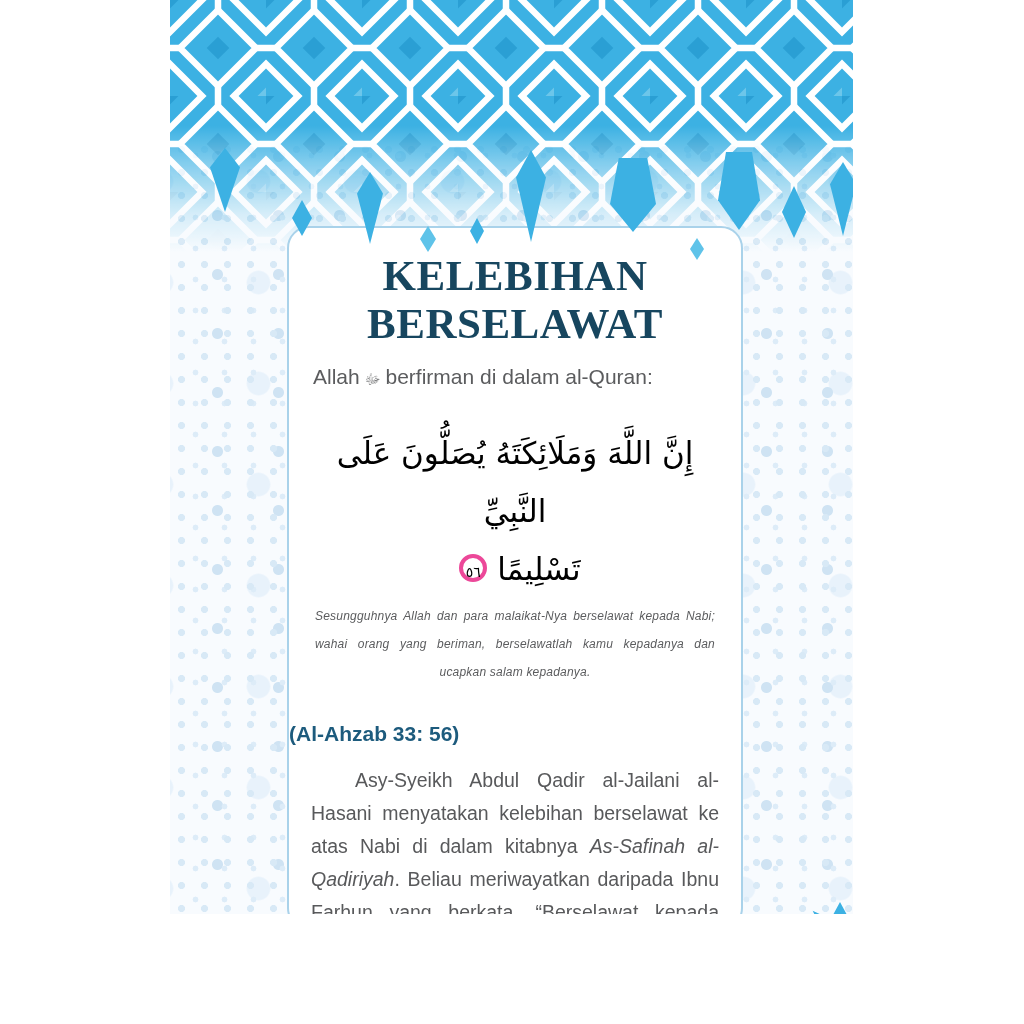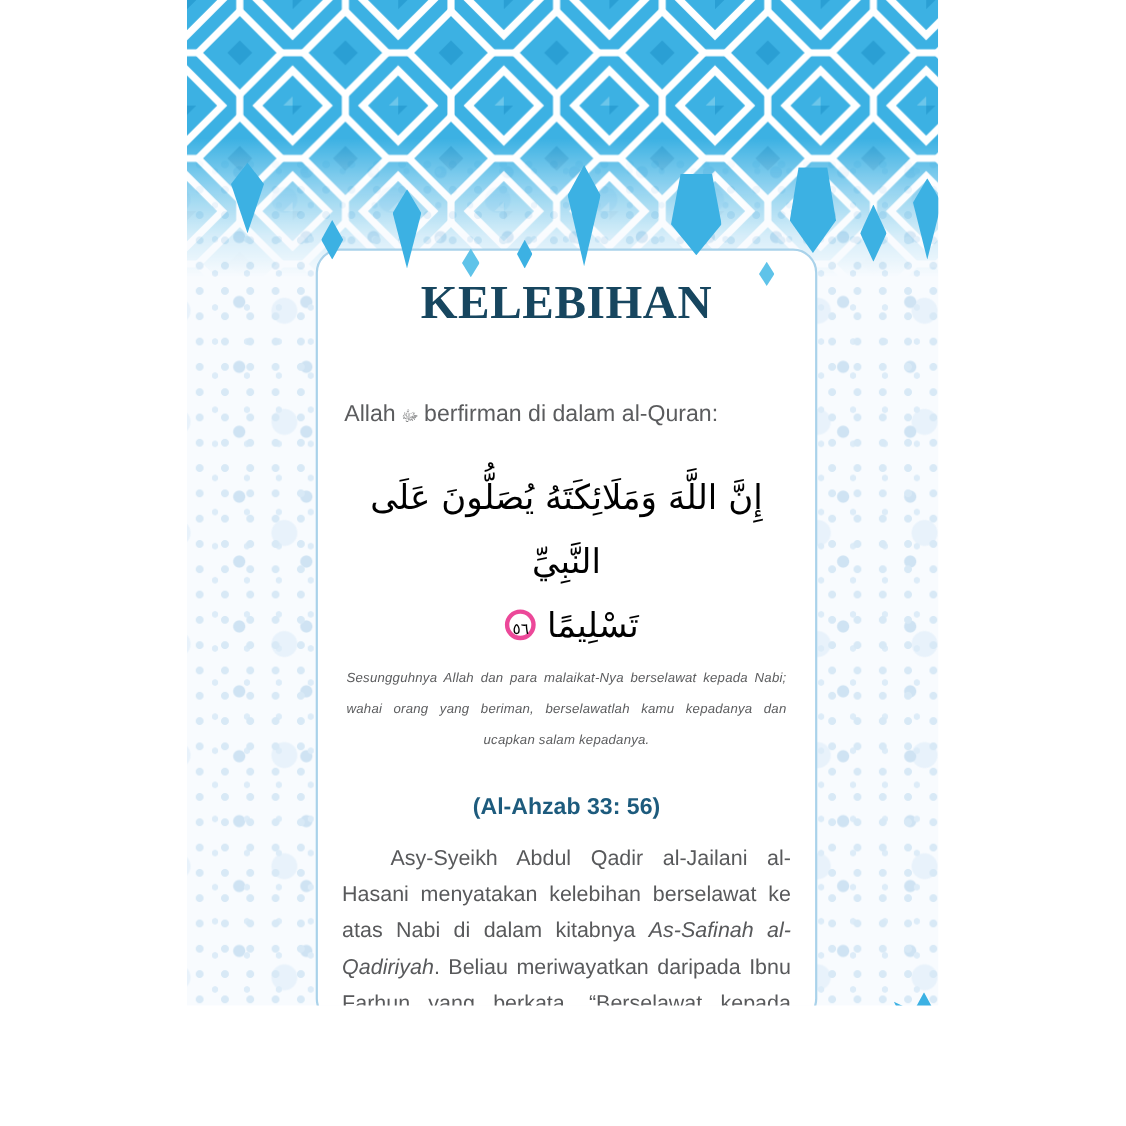--- a/index.html
+++ b/index.html
@@ -49,21 +49,21 @@
     font-family:"DejaVu Sans", sans-serif;font-size:31px;line-height:58px;color:#000000;
   }
   .ayah-circle{
     display:inline-block;width:28px;height:28px;border:4px solid #ec4899;border-radius:50%;
     font-size:14px;line-height:28px;text-align:center;vertical-align:3px;margin:0 10px;box-sizing:border-box;
   }
   .translation{
     top:374px;left:26px;right:26px;font-style:italic;font-size:12px;line-height:28px;
     color:#5b5c5e;text-align:justify;text-align-last:center;letter-spacing:.2px;
   }
-  .citation{top:494px;left:0;right:0;text-align:center;font-weight:bold;font-size:21px;color:#1d5b7d;}
+  .citation{top:494px;left:0;right:0;font-weight:bold;font-size:21px;color:#1d5b7d;}
   .paragraph{
     top:536px;left:22px;right:22px;font-size:19.5px;line-height:33px;color:#58595b;
     text-align:justify;text-align-last:justify;text-indent:44px;
   }
   .paragraph .it{font-style:italic;}
   
   .tab{
     position:absolute;left:314px;top:948px;width:60px;height:84px;z-index:4;
     background:#16405b;border-radius:24px 24px 22px 22px;text-align:center;
   }
@@ -109,20 +109,21 @@
   <div class="frag c1 kite" style="left:346px;top:150px;width:30px;height:92px;"></div>
   <div class="frag c1 pent-d" style="left:440px;top:158px;width:46px;height:74px;"></div>
   <div class="frag c1 pent-d" style="left:548px;top:152px;width:42px;height:78px;"></div>
   <div class="frag c1 diamond" style="left:612px;top:186px;width:24px;height:52px;"></div>
   <div class="frag c1 kite" style="left:660px;top:162px;width:26px;height:74px;"></div>
   <div class="frag c2 diamond" style="left:520px;top:238px;width:14px;height:22px;"></div>
 
   <div class="card">
     <h1 class="title">
       <span>KELEBIHAN</span><br>
+      <span>BERSELAWAT</span>
     </h1>
 
     <p class="intro"><span>Allah</span><span class="honorific">ﷻ</span><span>berfirman di dalam al-Quran:</span></p>
 
     <div class="arabic">
       <div>إِنَّ اللَّهَ وَمَلَائِكَتَهُ يُصَلُّونَ عَلَى النَّبِيِّ</div>
       <div>
         <span>تَسْلِيمًا</span><span class="ayah-circle">٥٦</span>
       </div>
     </div>

